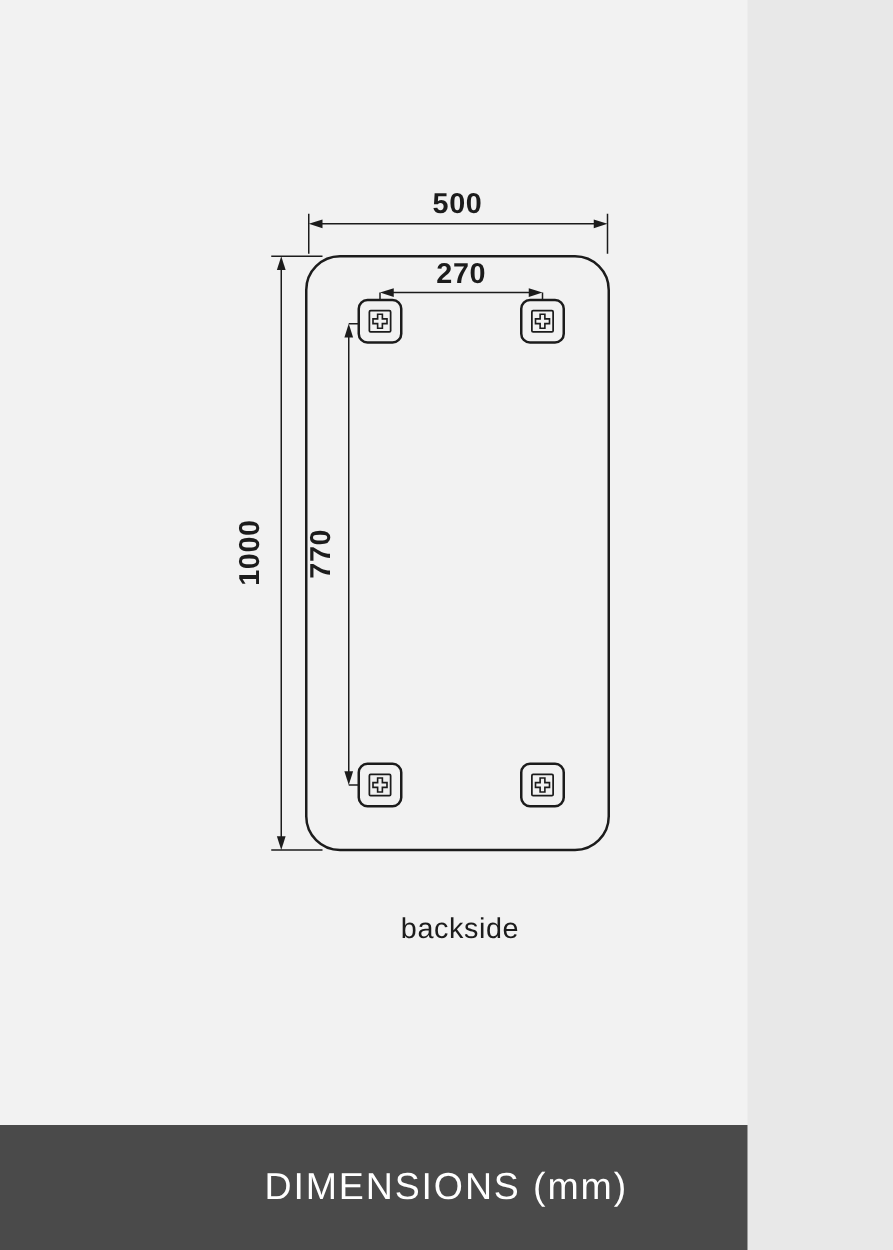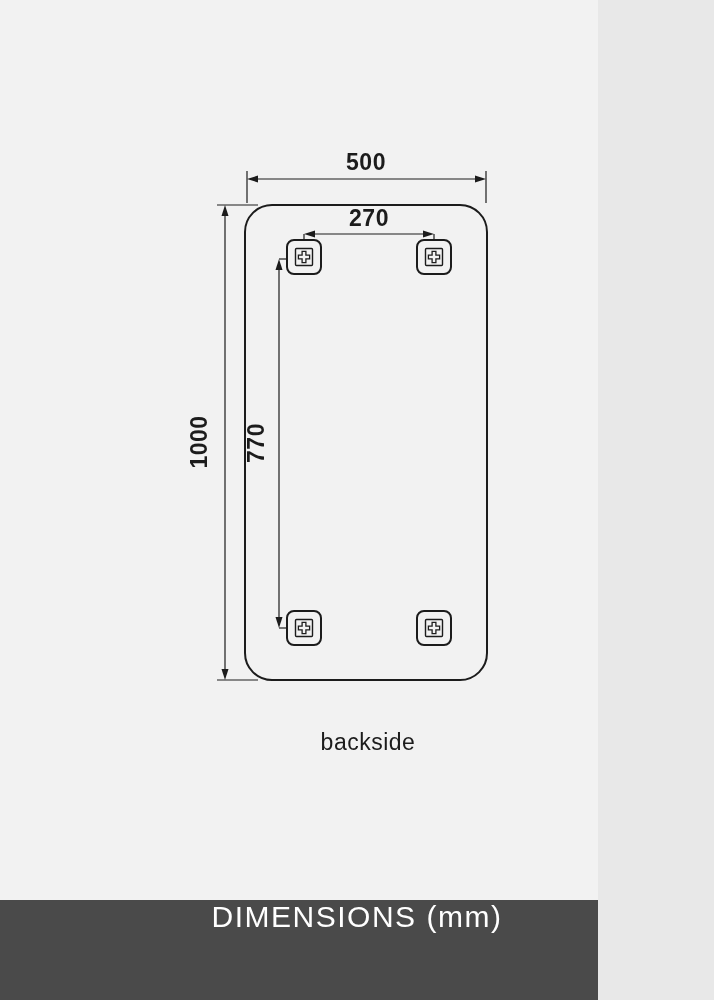--- a/index.html
+++ b/index.html
@@ -36,21 +36,21 @@
     fill:currentColor;
     font-family:"Liberation Sans", sans-serif;
     font-size:23px;
     font-weight:400;
     letter-spacing:0.5px;
   }
   .footer{
     position:absolute;left:0;top:900px;
     width:714px;height:100px;
     background:var(--footer-bg);
-    display:flex;justify-content:center;
+    display:flex;align-items:center;justify-content:center;
   }
   .footer span{
     color:var(--footer-fg);
     font-family:"Liberation Sans", sans-serif;
     font-size:30px;
     font-weight:300;
     letter-spacing:1.5px;
   }
 </style>
 </head>

